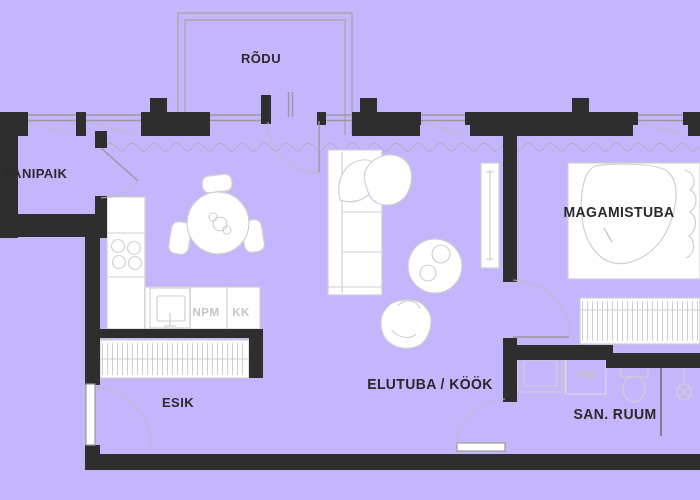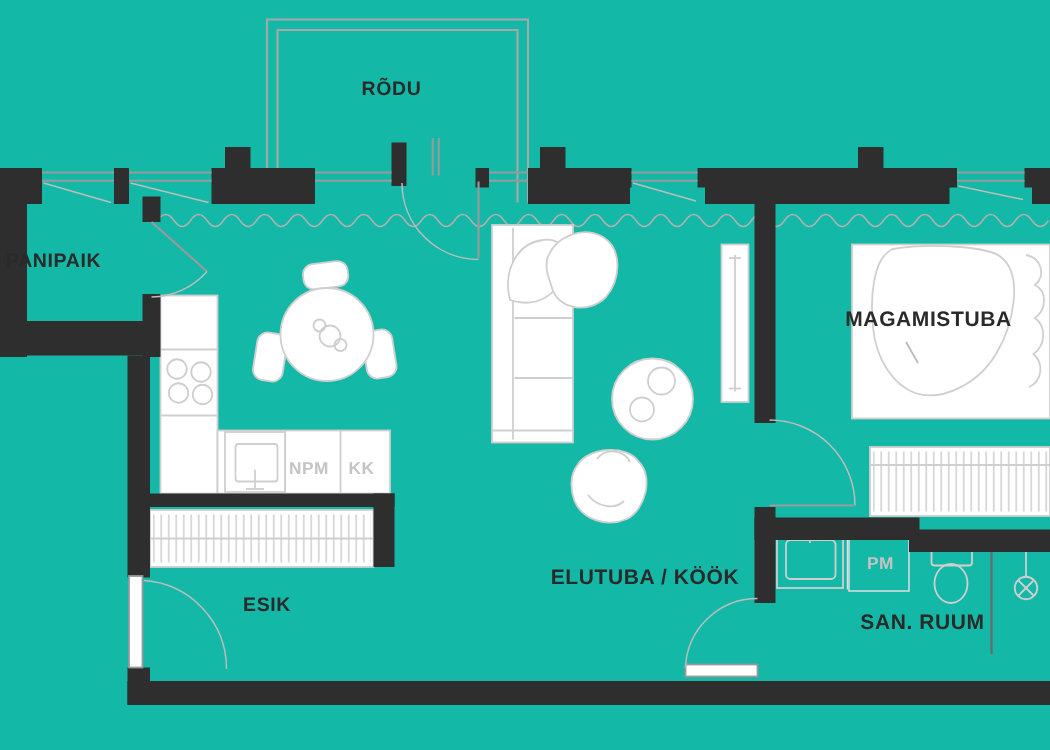--- a/index.html
+++ b/index.html
@@ -1,16 +1,16 @@
 <!DOCTYPE html>
 <html><head>
 <meta charset="utf-8">
 <style>
   html,body{margin:0;padding:0;background:#fff;}
-  .stage{position:relative;width:700px;height:500px;background:#14b8a6;overflow:hidden;
+  .stage{position:relative;width:700px;height:500px;background:#c4b5fd;overflow:hidden;
          font-family:"Liberation Sans",sans-serif;}
   svg{display:block;}
   .wall{fill:#2e2e2e;stroke:none;}
   .furn{fill:none;stroke:#cfcfcf;stroke-width:1.2;}
   .furnw{fill:#fff;stroke:#cfcfcf;stroke-width:1.2;}
   .furnlight{fill:none;stroke:#dedede;stroke-width:1;}
   .open{stroke:#9a9a9a;stroke-width:1.4;fill:none;}
   .arc{stroke:#bdbdbd;stroke-width:1;fill:none;}
   .leaf{fill:#fff;stroke:#9a9a9a;stroke-width:1.2;}
   .balc{fill:none;stroke:#a8a8a8;stroke-width:1.4;}

